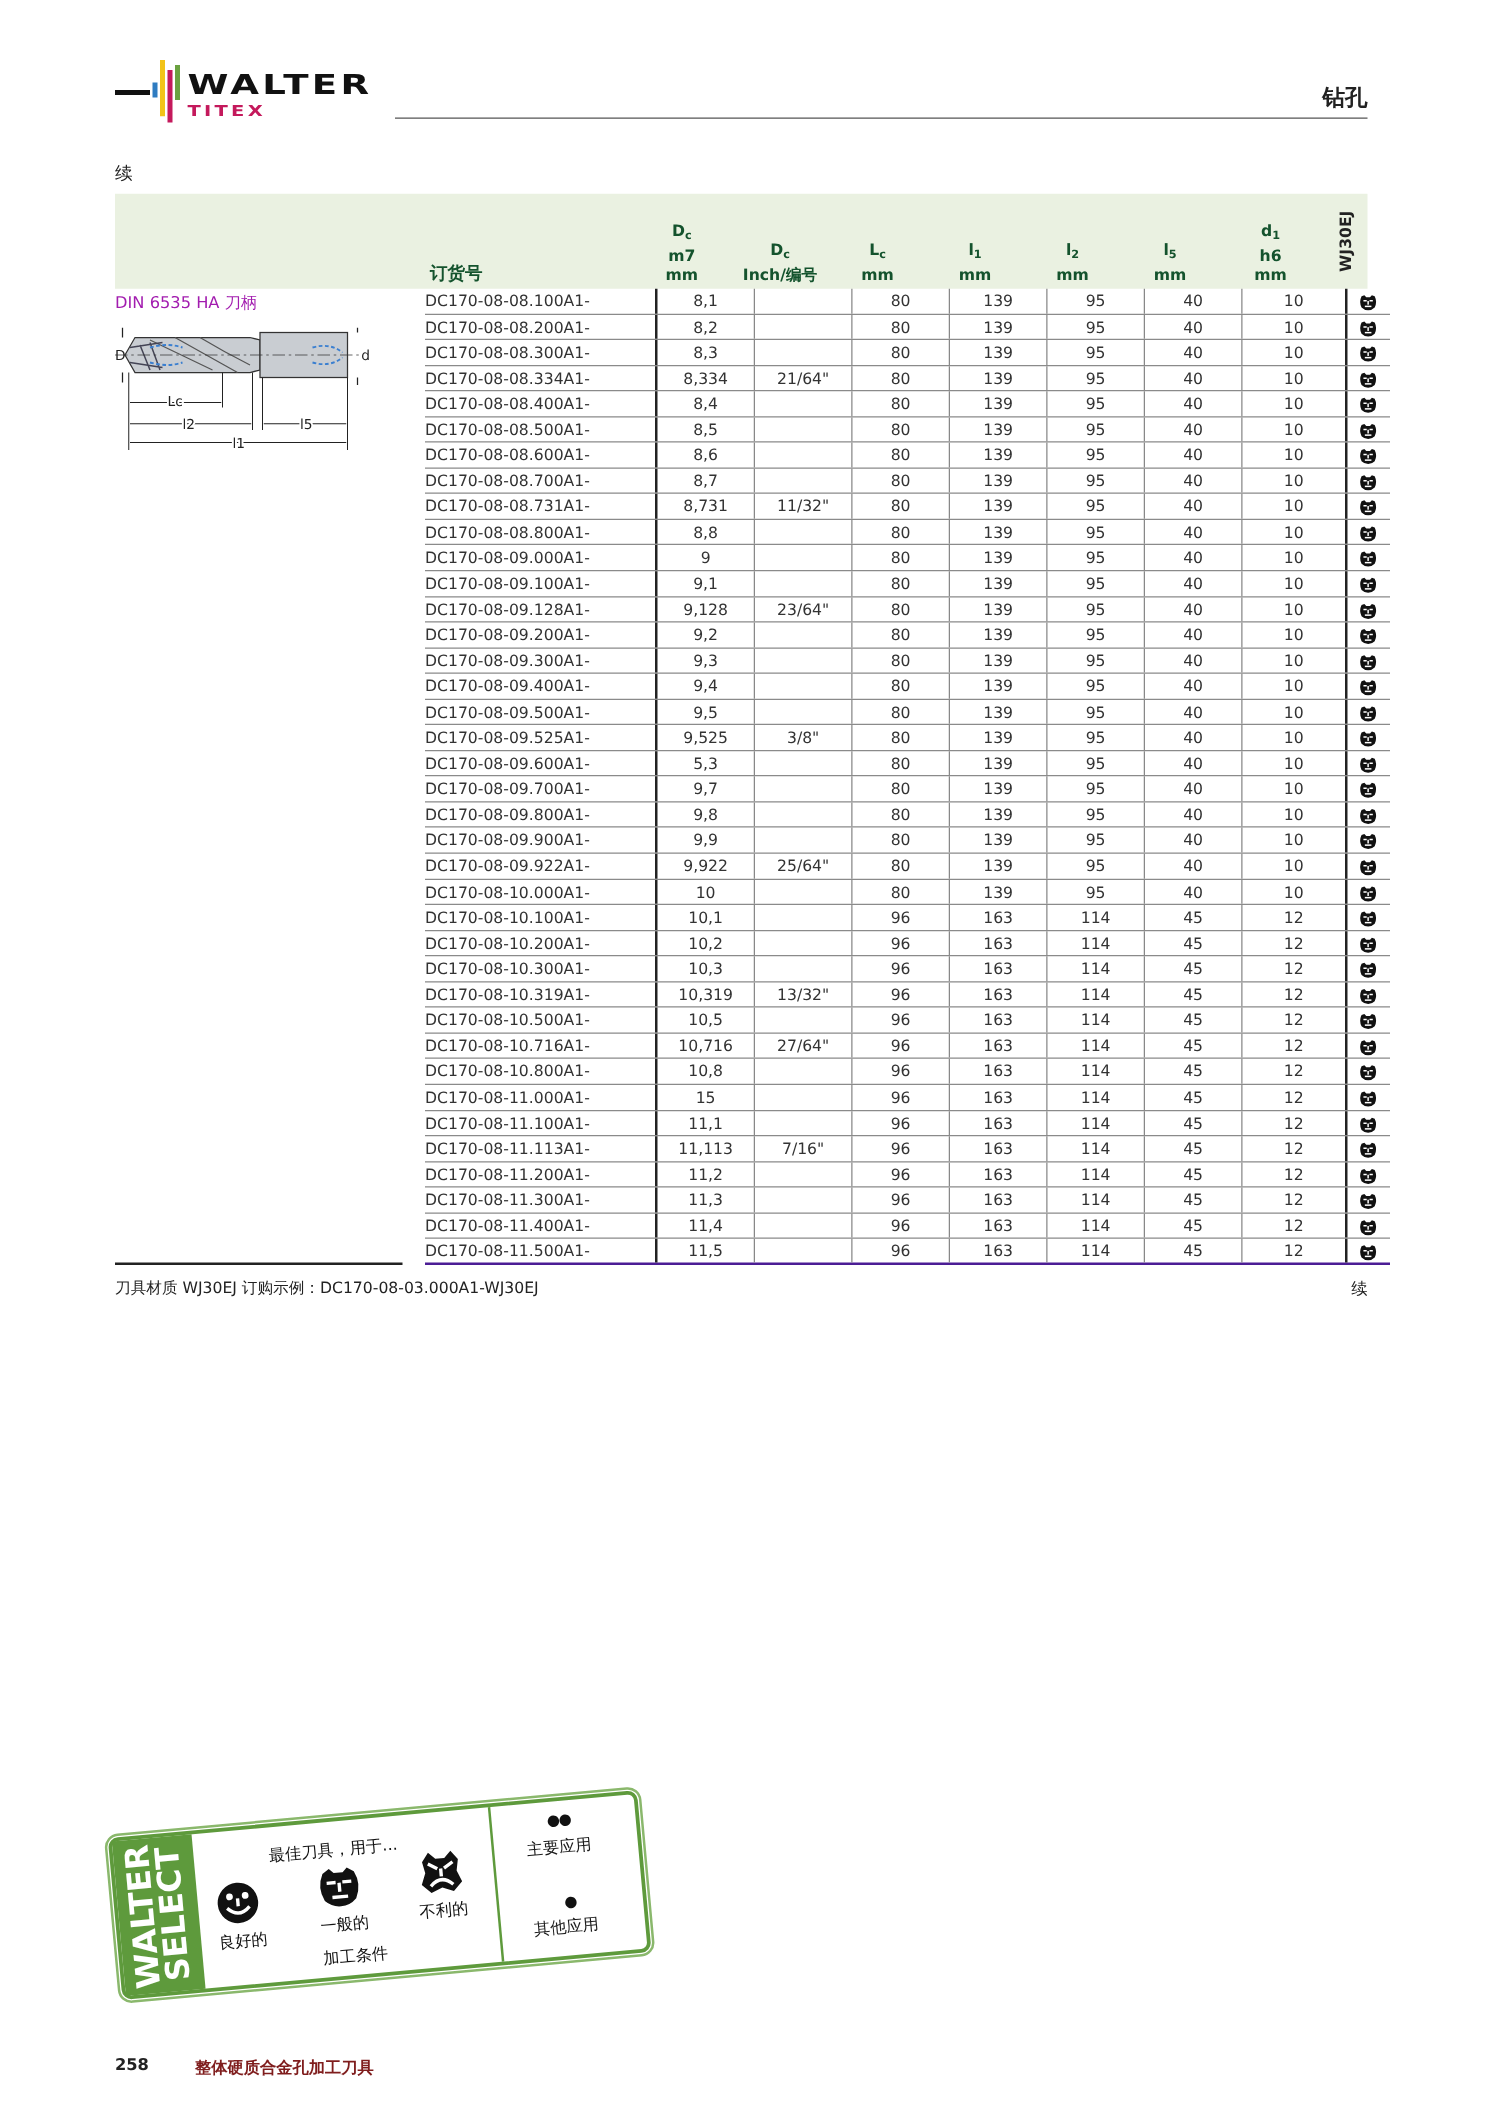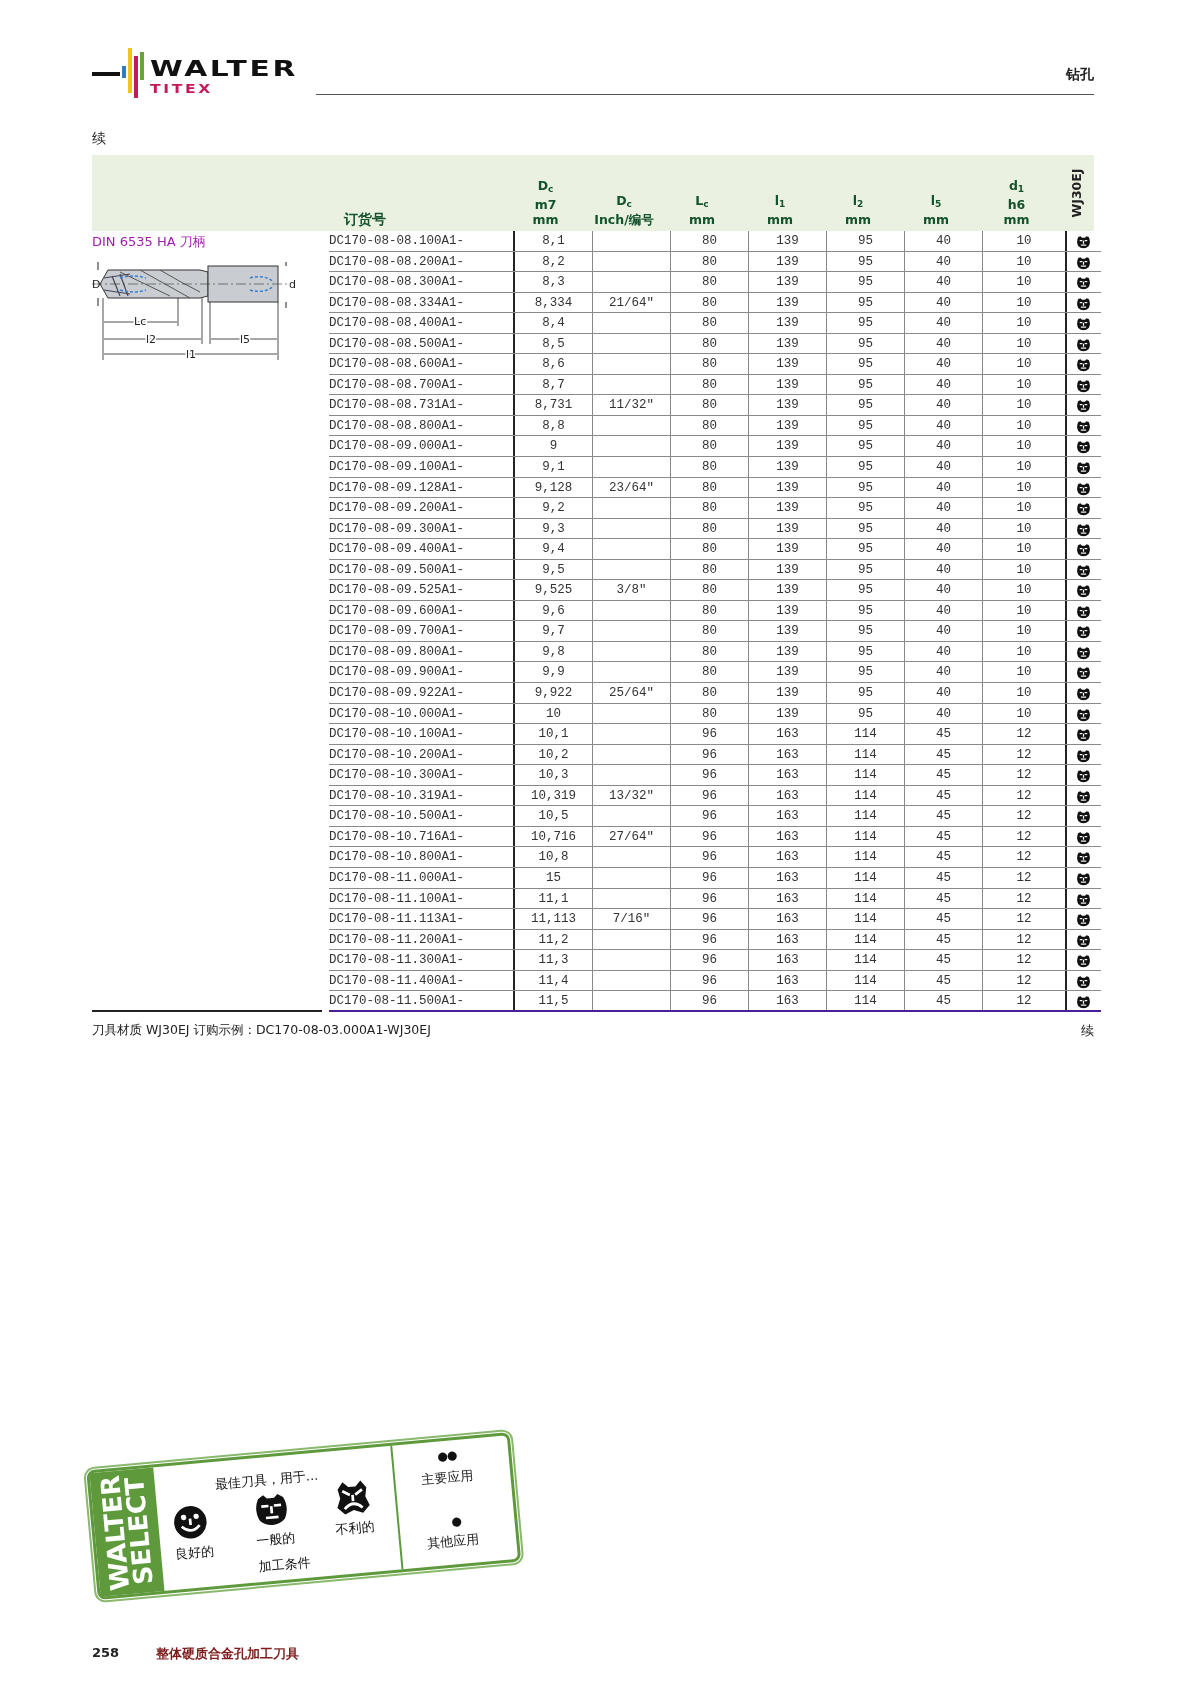--- a/index.html
+++ b/index.html
@@ -11,36 +11,36 @@
   .logo .dash { position: absolute; left: 0; top: 28px; width: 28px; height: 4px; background: #111; }
   .logo .bar { position: absolute; width: 4px; }
   .logo .b1 { left: 30px; top: 22px; height: 12px; background: #2f7cc1; }
   .logo .b2 { left: 36px; top: 4px; height: 45px; background: #f2c318; }
   .logo .b3 { left: 42px; top: 12px; height: 42px; background: #c4195c; }
   .logo .b4 { left: 48px; top: 8px; height: 28px; background: #6aa240; }
   .logo .word { position: absolute; left: 58px; top: 12px; font-family: "DejaVu Sans", sans-serif; font-weight: bold; font-size: 22px; letter-spacing: 2px; color: #111; transform: scaleX(1.35); transform-origin: left; }
   .logo .sub { position: absolute; left: 58px; top: 38px; font-family: "DejaVu Sans", sans-serif; font-weight: bold; font-size: 12px; letter-spacing: 2px; color: #c4195c; transform: scaleX(1.3); transform-origin: left; }
 
   .header-line { position: absolute; left: 316px; top: 94px; width: 778px; height: 1px; background: #555; }
-  .section-title { position: absolute; right: 106px; top: 66px; font-size: 14px; font-weight: bold; color: #222; }
+  .section-title { position: absolute; right: 106px; top: 66px; font-size: 18px; font-weight: bold; color: #222; }
 
   .cont-top { position: absolute; left: 92px; top: 130px; font-size: 14px; color: #222; }
 
   
   .tbl-head { position: absolute; left: 92px; top: 155px; width: 1002px; height: 76px; background: #eaf1e1; }
   .th { position: absolute; bottom: 4px; text-align: center; font-size: 12.5px; font-weight: bold; line-height: 15px; color: #14532d; }
   .th sub { font-size: 9px; vertical-align: -2px; }
   .th-order { left: 214px; text-align: left; font-size: 14px; margin-left: 38px; }
   .th-wj { position: absolute; left: 966px; top: 2px; width: 36px; height: 72px; }
   .th-wj span { position: absolute; left: 50%; top: 50%; transform: translate(-50%, -50%) rotate(-90deg); font-size: 12.5px; font-weight: bold; white-space: nowrap; color: #222; }
 
   .product-label { position: absolute; left: 92px; top: 233px; font-size: 13px; color: #a21caf; }
   .drill { position: absolute; left: 90px; top: 262px; width: 225px; height: 100px; }
 
-  .rows { position: absolute; left: 329px; top: 231px; width: 772px; font-family: Liberation Mono, monospace; }
+  .rows { position: absolute; left: 340px; top: 231px; width: 772px; }
   .row { position: relative; height: 20.55px; border-bottom: 1px solid #8a8a8a; font-size: 12.5px; color: #333; }
   .row:last-child { border-bottom: 2px solid #4c1d95; }
   .cell { position: absolute; top: 0; height: 100%; line-height: 20px; text-align: center; white-space: nowrap; }
   .c-order { left: 0; width: 184px; text-align: left; }
   .c-dc { left: 184px; width: 79px; border-left: 2px solid #222; }
   .c-inch { left: 263px; width: 78px; border-left: 1px solid #888; }
   .c-lc { left: 341px; width: 78px; border-left: 1px solid #888; }
   .c-l1 { left: 419px; width: 78px; border-left: 1px solid #888; }
   .c-l2 { left: 497px; width: 78px; border-left: 1px solid #888; }
   .c-l5 { left: 575px; width: 78px; border-left: 1px solid #888; }
@@ -501,21 +501,21 @@
         <path d="M3 4 L6 3 L8 5 L12 5 L14 3 L17 4 Q20 10 17 16 Q14 19 10 19 Q6 19 3 16 Q0 10 3 4 Z" fill="#111"></path>
         <rect x="5" y="8" width="3.5" height="1.6" fill="#fff"></rect>
         <rect x="11.5" y="8" width="3.5" height="1.6" fill="#fff"></rect>
         <rect x="9.2" y="9" width="1.6" height="4" fill="#fff"></rect>
         <rect x="6.5" y="14" width="7" height="1.6" fill="#fff"></rect>
       </svg>
     </div>
   </div>
     <div class="row">
     <div class="cell c-order">DC170-08-09.600A1-</div>
-    <div class="cell c-dc">9,6</div>
+    <div class="cell c-dc">5,3</div>
     <div class="cell c-inch"></div>
     <div class="cell c-lc">80</div>
     <div class="cell c-l1">139</div>
     <div class="cell c-l2">95</div>
     <div class="cell c-l5">40</div>
     <div class="cell c-d1">10</div>
     <div class="cell c-wj">
       <svg class="face" viewBox="0 0 20 20">
         <path d="M3 4 L6 3 L8 5 L12 5 L14 3 L17 4 Q20 10 17 16 Q14 19 10 19 Q6 19 3 16 Q0 10 3 4 Z" fill="#111"></path>
         <rect x="5" y="8" width="3.5" height="1.6" fill="#fff"></rect>

